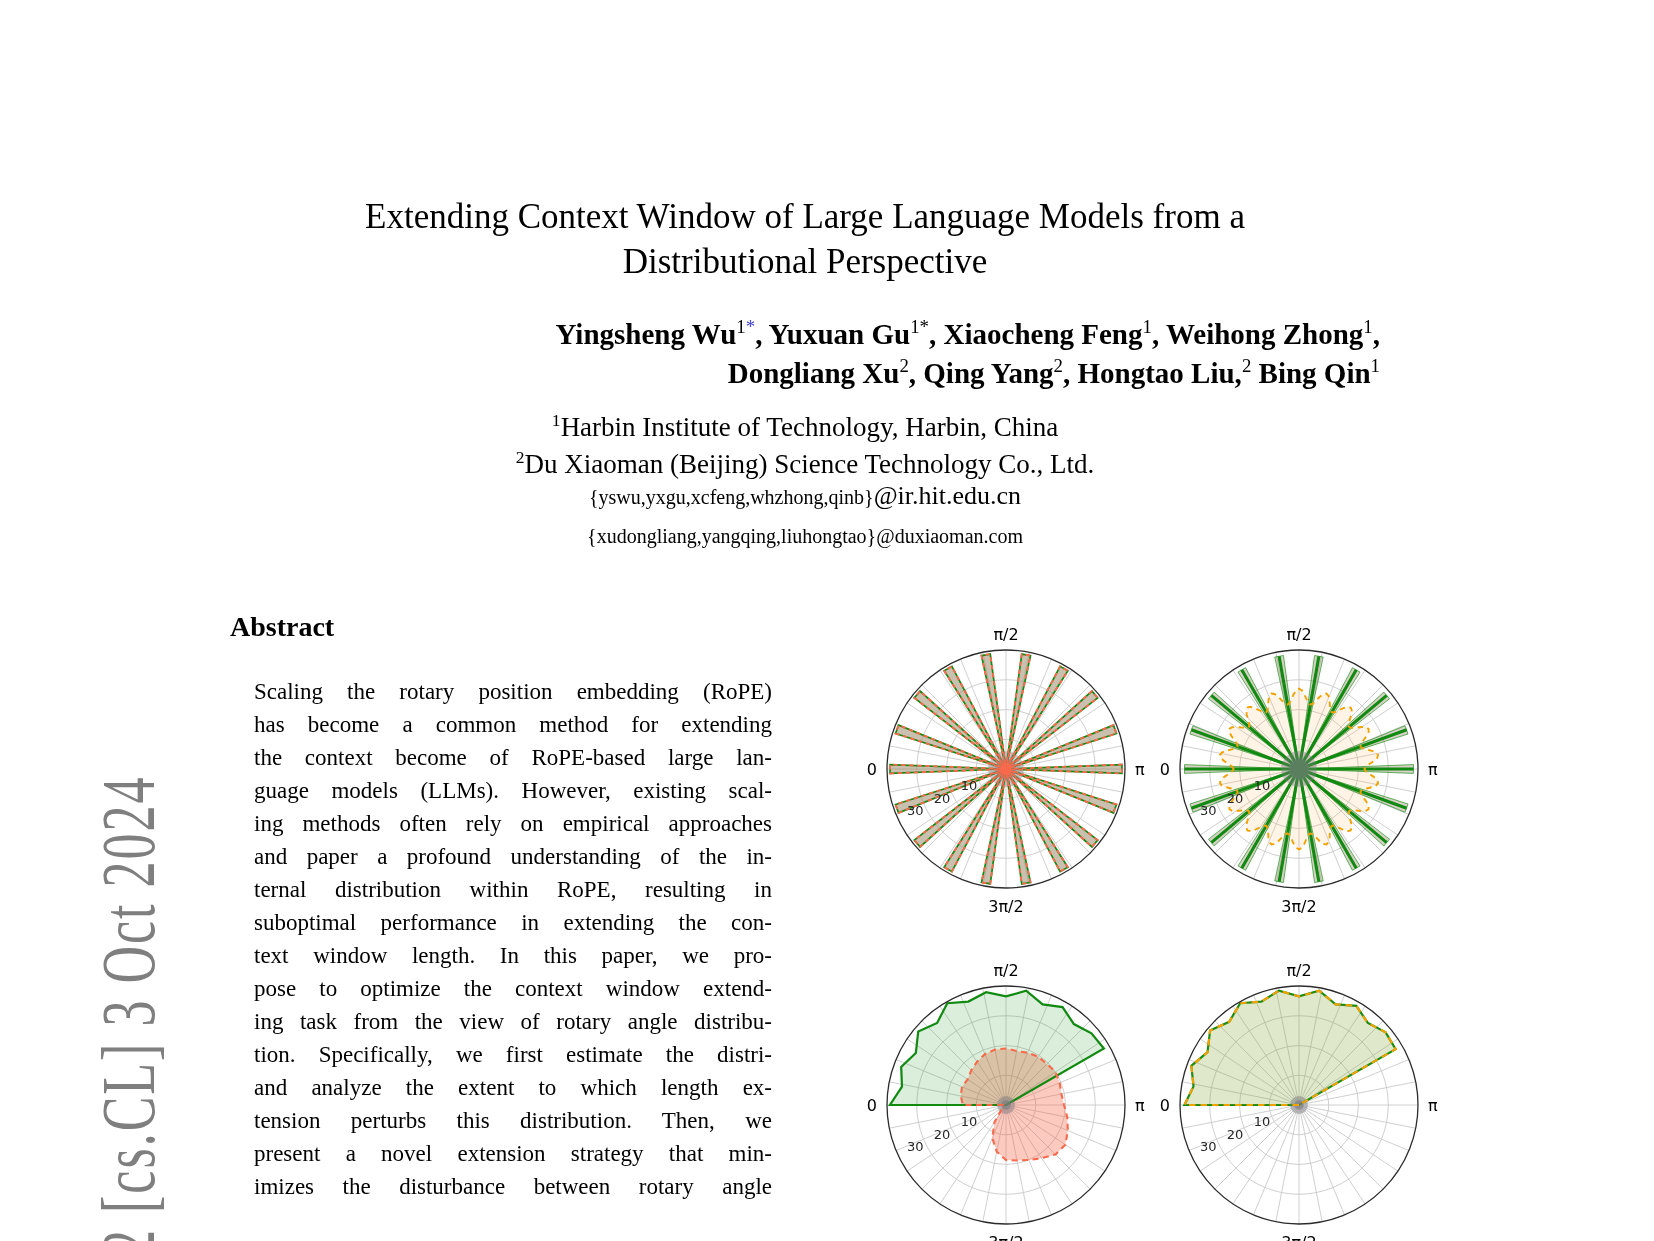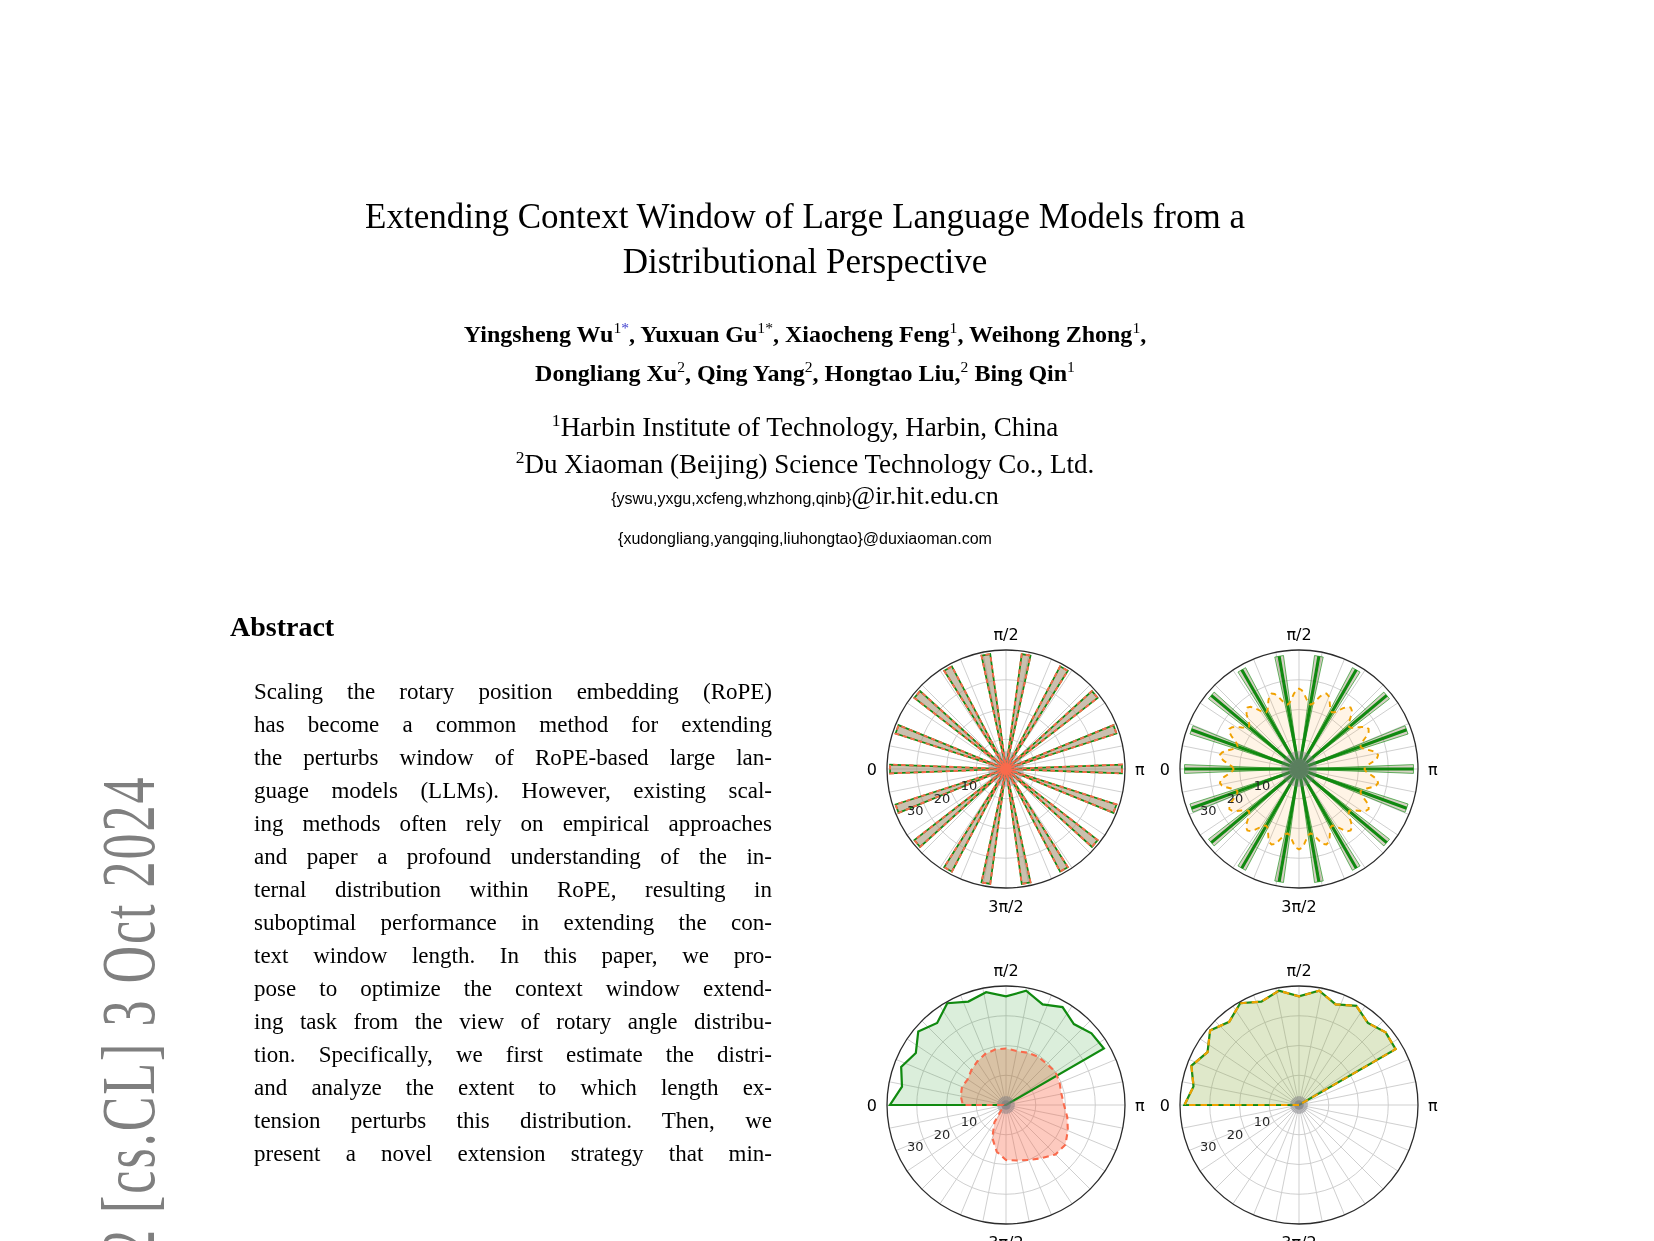--- a/index.html
+++ b/index.html
@@ -3,27 +3,27 @@
 <meta charset="utf-8">
 <style>
   html,body{margin:0;padding:0;background:#fff;}
   .page{position:relative;width:1654px;height:1241px;background:#ffffff;overflow:hidden;
         font-family:"Liberation Serif",serif;color:#000;}
   .watermark{position:absolute;left:104px;top:1256px;transform:rotate(-90deg);transform-origin:0 0;
              white-space:nowrap;font-family:"Liberation Serif",serif;font-size:52px;color:#7f7f7f;letter-spacing:2px;}
   .watermark .stretch{display:inline-block;transform:scaleY(1.45);transform-origin:center 70%;}
   .header{position:absolute;left:230px;top:0;width:1150px;text-align:center;}
   .title{position:absolute;top:194px;left:0;width:100%;font-weight:normal;font-size:35px;line-height:45px;}
-  .authors{position:absolute;top:315px;left:0;width:100%;font-weight:bold;font-size:24px;line-height:39px;}
+  .authors{position:absolute;top:315px;left:0;width:100%;font-weight:bold;font-size:29px;line-height:39px;text-align:right;}
   .authors sup,.affil sup{font-size:65%;vertical-align:super;line-height:0;font-weight:normal;}
   .authors sup{font-weight:normal;}
   .star-blue{color:#4040cf;}
   .affil{position:absolute;top:409px;left:0;width:100%;font-size:27px;line-height:37px;}
   .emails{position:absolute;top:477px;left:0;width:100%;font-size:25px;line-height:37px;}
-  .mono{font-family:Liberation Sans, sans-serif;font-size:16px;}
+  .mono{font-family:Liberation Serif, serif;font-size:20px;}
   .serif-suffix{font-family:"Liberation Serif",serif;font-size:26px;}
   .abstract-heading{position:absolute;left:230px;top:611px;width:518px;
                     font-weight:bold;font-size:28px;}
   .abstract-body{position:absolute;left:230px;top:675px;width:518px;font-size:23px;line-height:33px;margin-left:24px;}
   .abs-line{text-align:justify;text-align-last:justify;white-space:nowrap;}
   .chart{position:absolute;width:330px;height:330px;}
   .chart svg{display:block;}
   .chart text{font-family:"DejaVu Sans","Liberation Sans",sans-serif;}
 </style>
 </head>
@@ -49,33 +49,34 @@
     <div class="emails">
       <div id="email-1"><span class="mono">{yswu,yxgu,xcfeng,whzhong,qinb}</span><span class="serif-suffix">@ir.hit.edu.cn</span></div>
       <div id="email-2"><span class="mono">{xudongliang,yangqing,liuhongtao}</span><span class="mono">@duxiaoman.com</span></div>
     </div>
   </div>
 
   <div class="abstract-heading">Abstract</div>
   <div class="abstract-body" id="abstract-body">
       <div class="abs-line">Scaling the rotary position embedding (RoPE)</div>
       <div class="abs-line">has become a common method for extending</div>
-      <div class="abs-line">the perturbs window of RoPE-based large lan-</div>
+      <div class="abs-line">the context become of RoPE-based large lan-</div>
       <div class="abs-line">guage models (LLMs). However, existing scal-</div>
       <div class="abs-line">ing methods often rely on empirical approaches</div>
       <div class="abs-line">and paper a profound understanding of the in-</div>
       <div class="abs-line">ternal distribution within RoPE, resulting in</div>
       <div class="abs-line">suboptimal performance in extending the con-</div>
       <div class="abs-line">text window length.  In this paper, we pro-</div>
       <div class="abs-line">pose to optimize the context window extend-</div>
       <div class="abs-line">ing task from the view of rotary angle distribu-</div>
       <div class="abs-line">tion.  Specifically, we first estimate the distri-</div>
       <div class="abs-line">and analyze the extent to which length ex-</div>
       <div class="abs-line">tension perturbs this distribution.  Then, we</div>
       <div class="abs-line">present a novel extension strategy that min-</div>
+      <div class="abs-line">imizes the disturbance between rotary angle</div>
     </div>
 
   <div class="chart" id="chart-0" style="left: 841px; top: 604px;">
       <svg width="330" height="330" viewBox="0 0 330 330">
         <g>
           <line x1="165" y1="165" x2="46" y2="164.99999999999997" stroke="#cacaca" stroke-width="0.9"></line>
           <line x1="165" y1="165" x2="48.28655163201557" y2="141.78425168008076" stroke="#cacaca" stroke-width="0.9"></line>
           <line x1="165" y1="165" x2="55.05833563115688" y2="119.4606715485543" stroke="#cacaca" stroke-width="0.9"></line>
           <line x1="165" y1="165" x2="66.05511613599711" y2="98.88714227066734" stroke="#cacaca" stroke-width="0.9"></line>
           <line x1="165" y1="165" x2="80.85429303880085" y2="80.85429303880083" stroke="#cacaca" stroke-width="0.9"></line>

